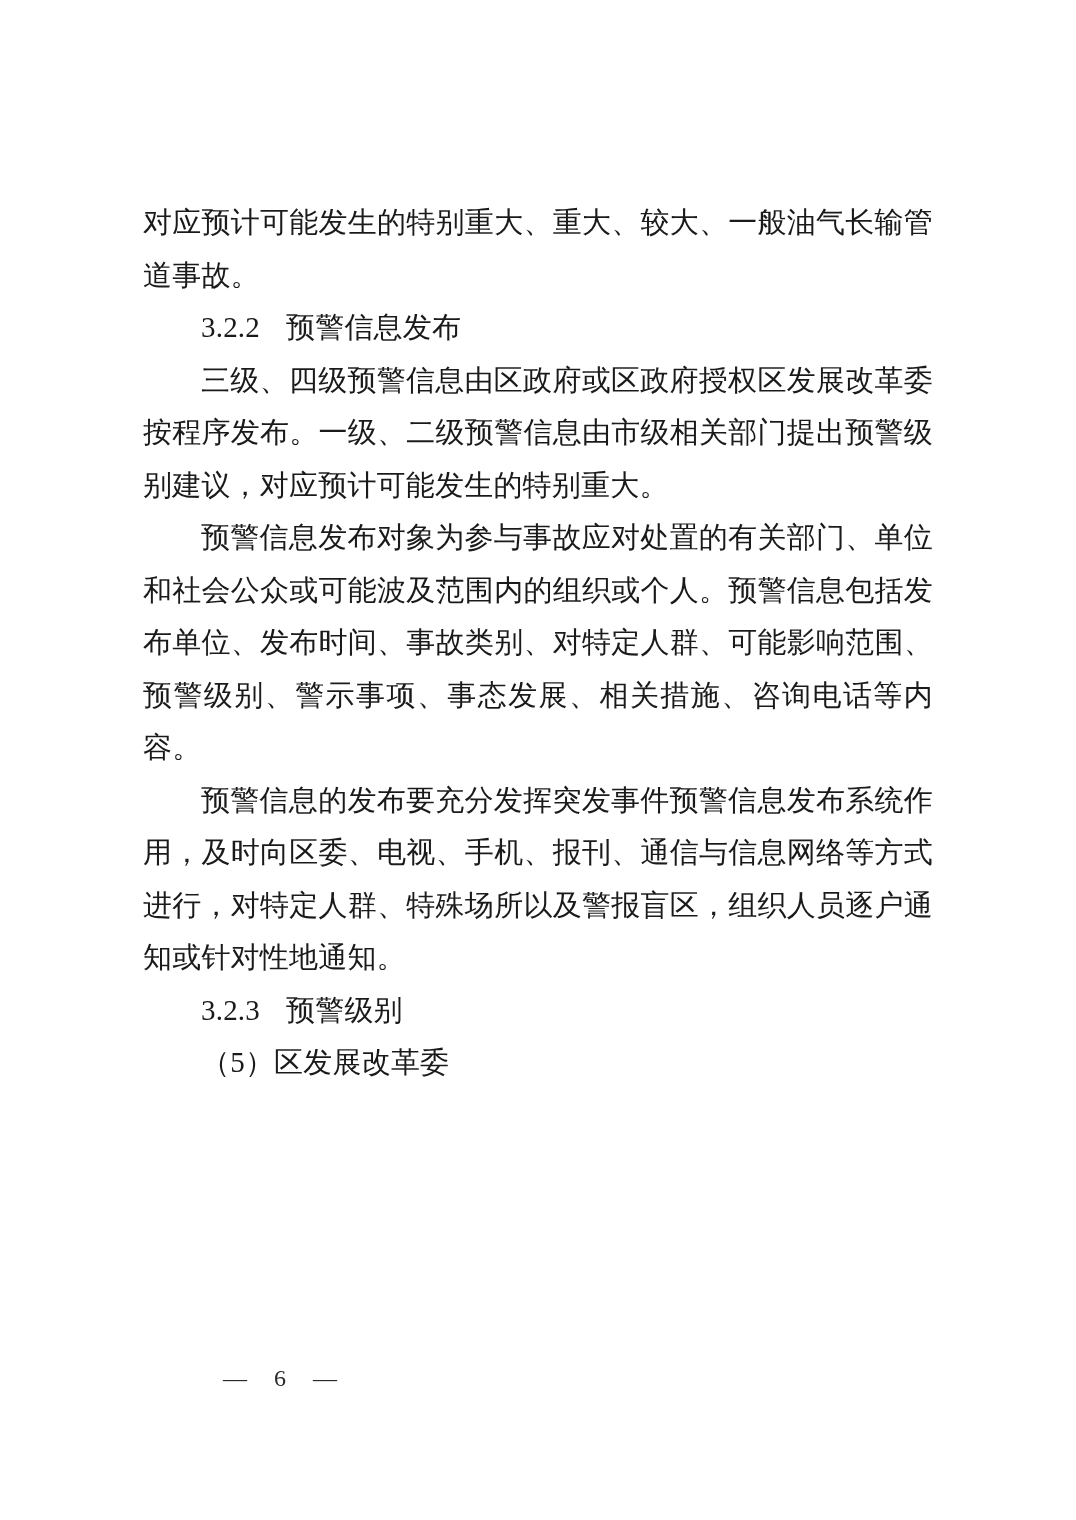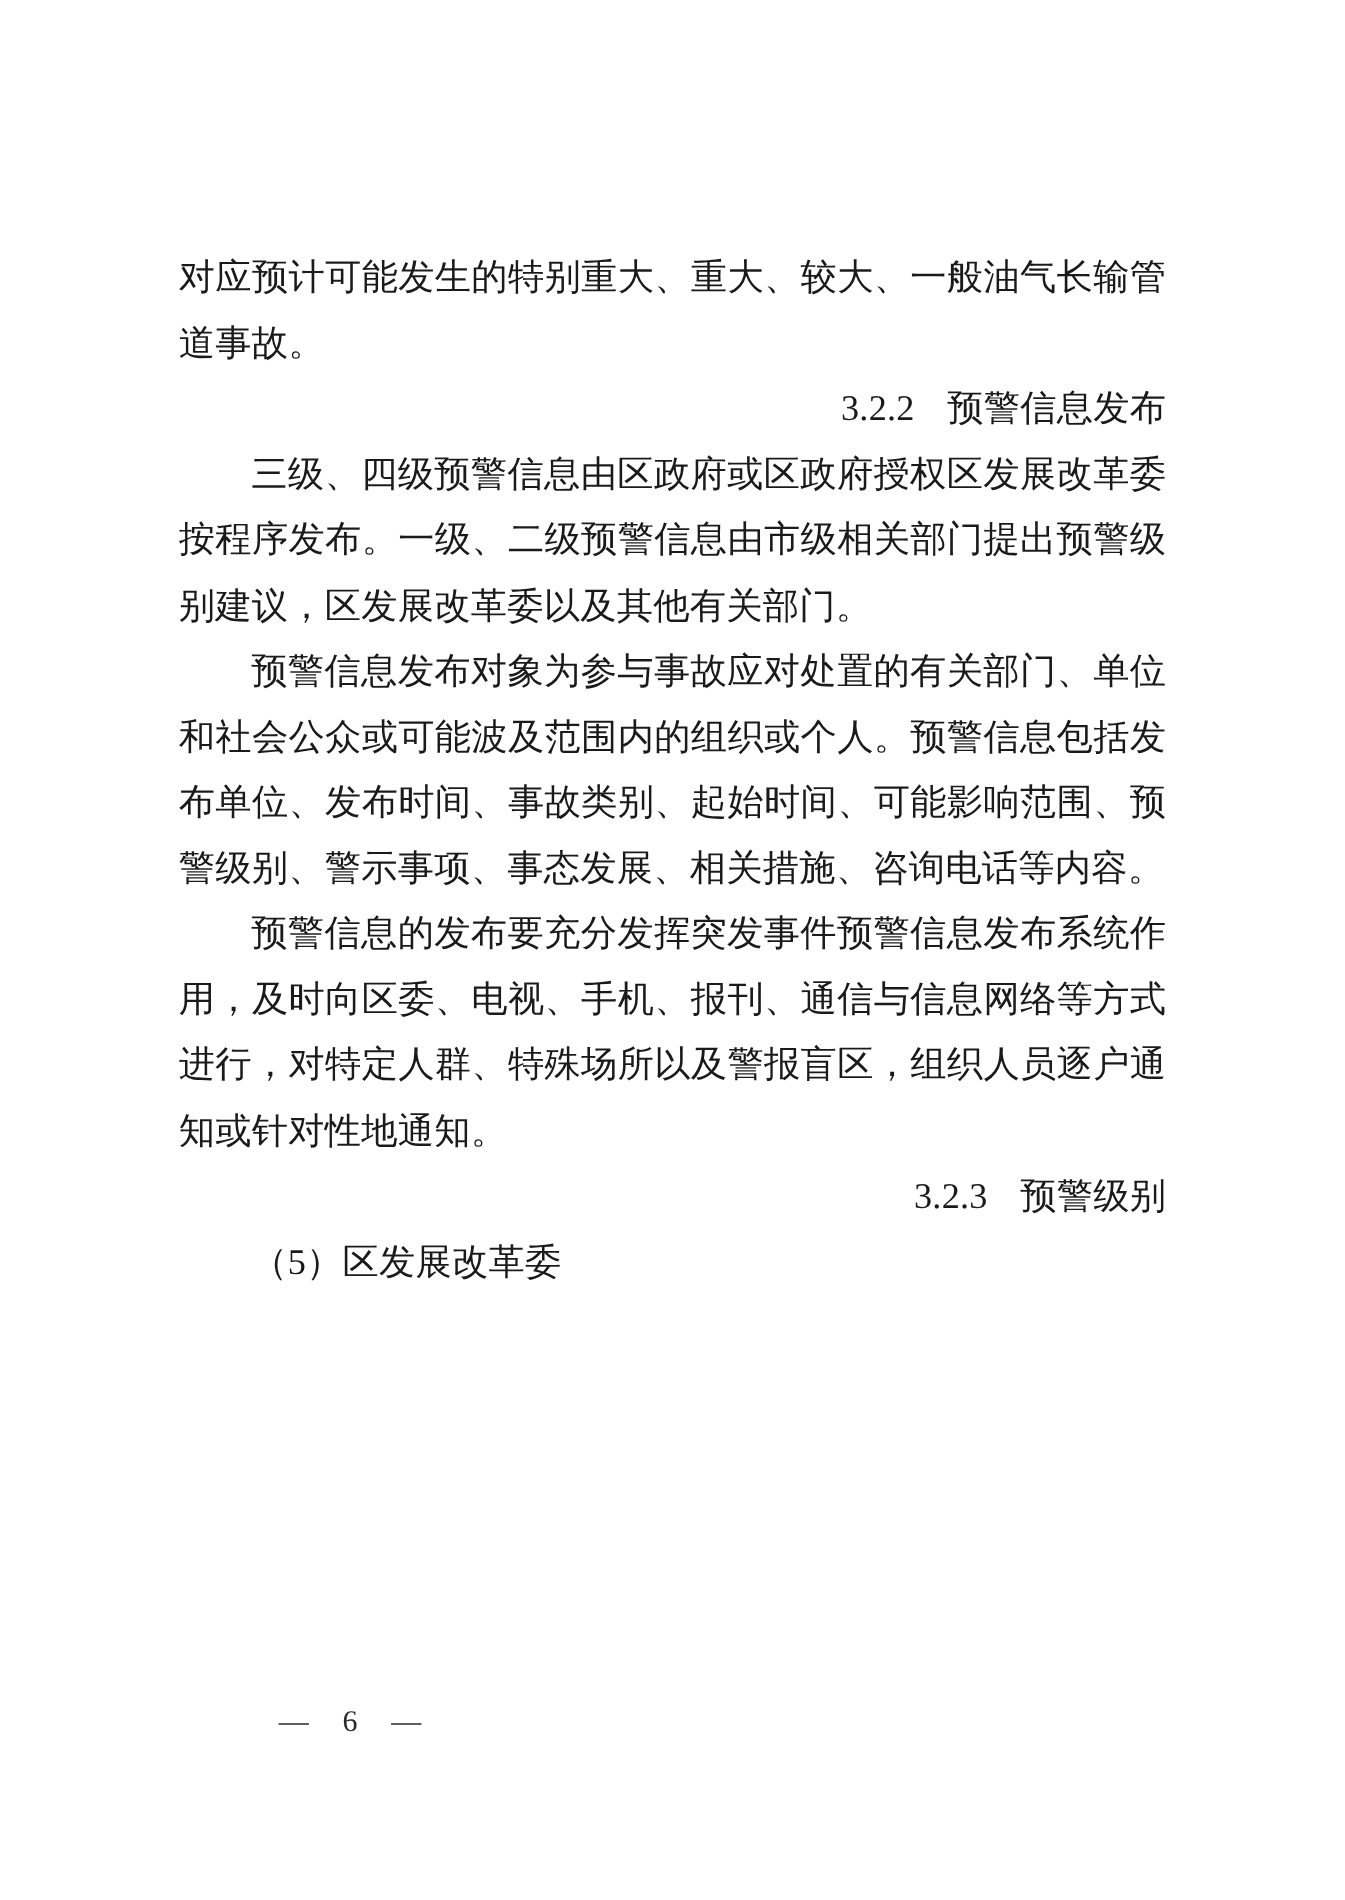--- a/index.html
+++ b/index.html
@@ -27,21 +27,21 @@
     letter-spacing: 0.2px;
   }
   .para {
     margin: 0;
     text-indent: 2em;
   }
   .para.no-indent {
     text-indent: 0;
   }
   .heading {
-    text-align: right;
+    text-align: left;
   }
   .heading-title {
     margin-left: 26px;
   }
   .footer {
     position: absolute;
     left: 223px;
     top: 1352px;
     height: 52px;
     display: flex;
@@ -57,23 +57,23 @@
 <div class="page">
 
   <div class="content">
 
     <p class="para no-indent">对应预计可能发生的特别重大、重大、较大、一般油气长输管道事故。</p>
 
     <p class="para heading">
       <span>3.2.2</span><span class="heading-title">预警信息发布</span>
     </p>
 
-    <p class="para">三级、四级预警信息由区政府或区政府授权区发展改革委按程序发布。一级、二级预警信息由市级相关部门提出预警级别建议，区发展改革委以及其他有关部门。</p>
+    <p class="para">三级、四级预警信息由区政府或区政府授权区发展改革委按程序发布。一级、二级预警信息由市级相关部门提出预警级别建议，对应预计可能发生的特别重大。</p>
 
-    <p class="para">预警信息发布对象为参与事故应对处置的有关部门、单位和社会公众或可能波及范围内的组织或个人。预警信息包括发布单位、发布时间、事故类别、起始时间、可能影响范围、预警级别、警示事项、事态发展、相关措施、咨询电话等内容。</p>
+    <p class="para">预警信息发布对象为参与事故应对处置的有关部门、单位和社会公众或可能波及范围内的组织或个人。预警信息包括发布单位、发布时间、事故类别、对特定人群、可能影响范围、预警级别、警示事项、事态发展、相关措施、咨询电话等内容。</p>
 
     <p class="para">预警信息的发布要充分发挥突发事件预警信息发布系统作用，及时向区委、电视、手机、报刊、通信与信息网络等方式进行，对特定人群、特殊场所以及警报盲区，组织人员逐户通知或针对性地通知。</p>
 
     <p class="para heading">
       <span>3.2.3</span><span class="heading-title">预警级别</span>
     </p>
 
 
     <p class="para">（5）区发展改革委</p>
 

